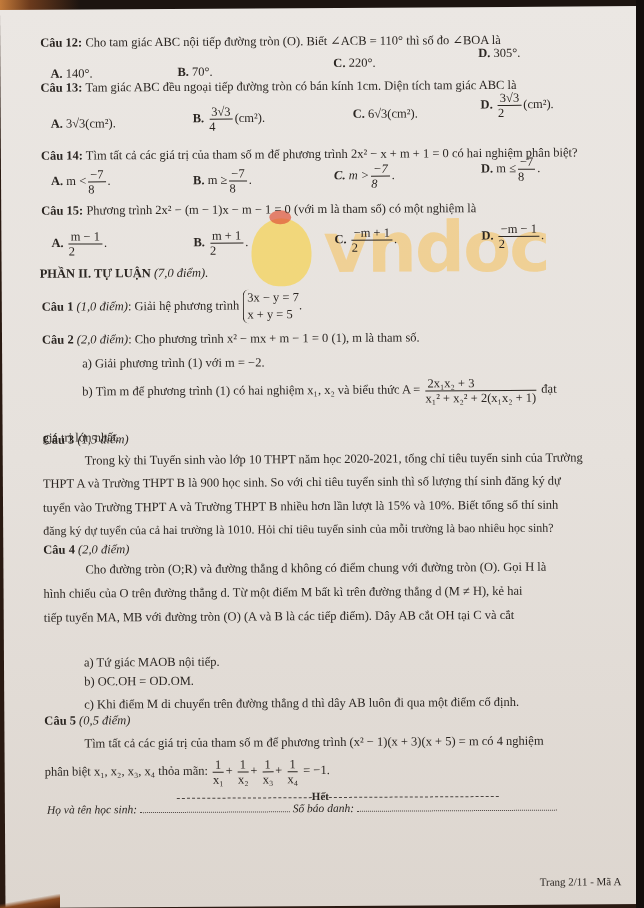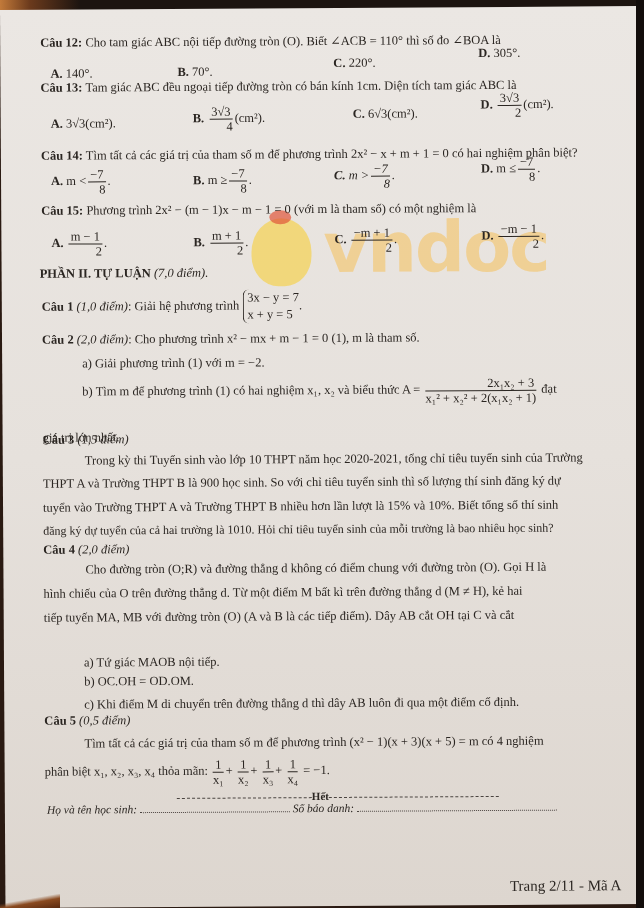--- a/index.html
+++ b/index.html
@@ -22,27 +22,27 @@
   .wm { position:absolute; left:250px; top:200px; width:300px; height:80px; pointer-events:none; }
   .wm-chick { position:absolute; left:0; top:10px; width:60px; height:68px; border-radius:50% 50% 45% 45%;
     background:#f4d35a; opacity:.75; }
   .wm-comb { position:absolute; left:18px; top:2px; width:22px; height:14px; border-radius:50%; background:#e0563a; opacity:.7; }
   .wm-text { position:absolute; left:72px; top:0; font-family:"DejaVu Sans", sans-serif; font-weight:bold;
     font-size:70px; line-height:80px; color:#f6c15a; opacity:.55; letter-spacing:-2px; }
   .line { position:absolute; font-size:12.5px; white-space:nowrap; line-height:16px; }
   .b { font-weight:bold; }
   .i { font-style:italic; }
   .opt { position:absolute; font-size:12.5px; white-space:nowrap; line-height:16px; }
-  .frac { display:inline-block; vertical-align:middle; text-align:right; margin:0 2px; }
+  .frac { display:inline-block; vertical-align:middle; text-align:left; margin:0 2px; }
   .frac .n { display:block; border-bottom:1px solid #2b2622; padding:0 2px; line-height:14px; }
   .frac .d { display:block; line-height:14px; }
   .sys { display:inline-block; vertical-align:middle; border-left:1.5px solid #2b2622; border-radius:6px 0 0 6px; padding-left:4px; line-height:17px; }
   .dots { display:inline-block; border-bottom:1px dotted #4a4440; vertical-align:baseline; }
   .dash { display:inline-block; border-bottom:1px dashed #4a4440; vertical-align:middle; }
-  .footer { position:absolute; right:20px; bottom:10px; font-size:15px; }
+  .footer { position:absolute; right:20px; bottom:17px; font-size:11px; }
 </style>
 </head>
 <body>
 
 <div class="topband"></div>
 
 <div class="paper">
 
   <div class="wm">
     <div class="wm-chick"></div>

